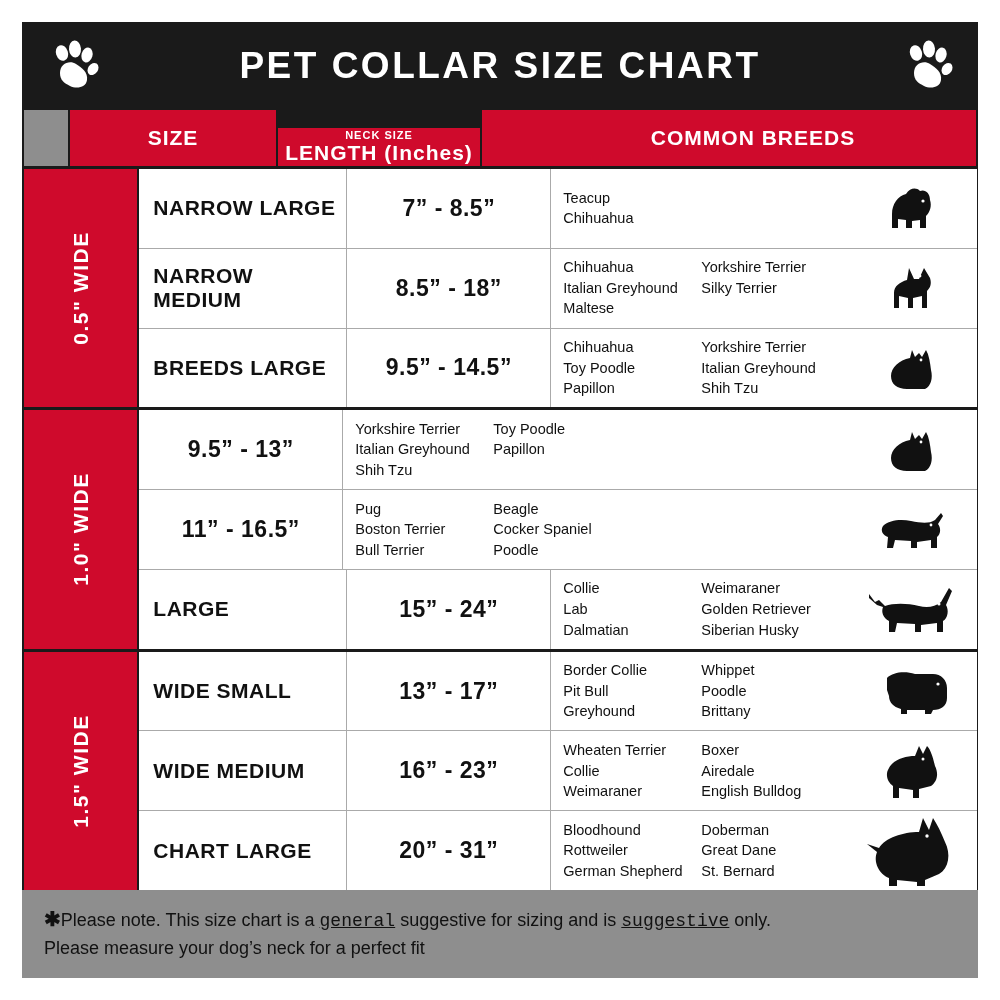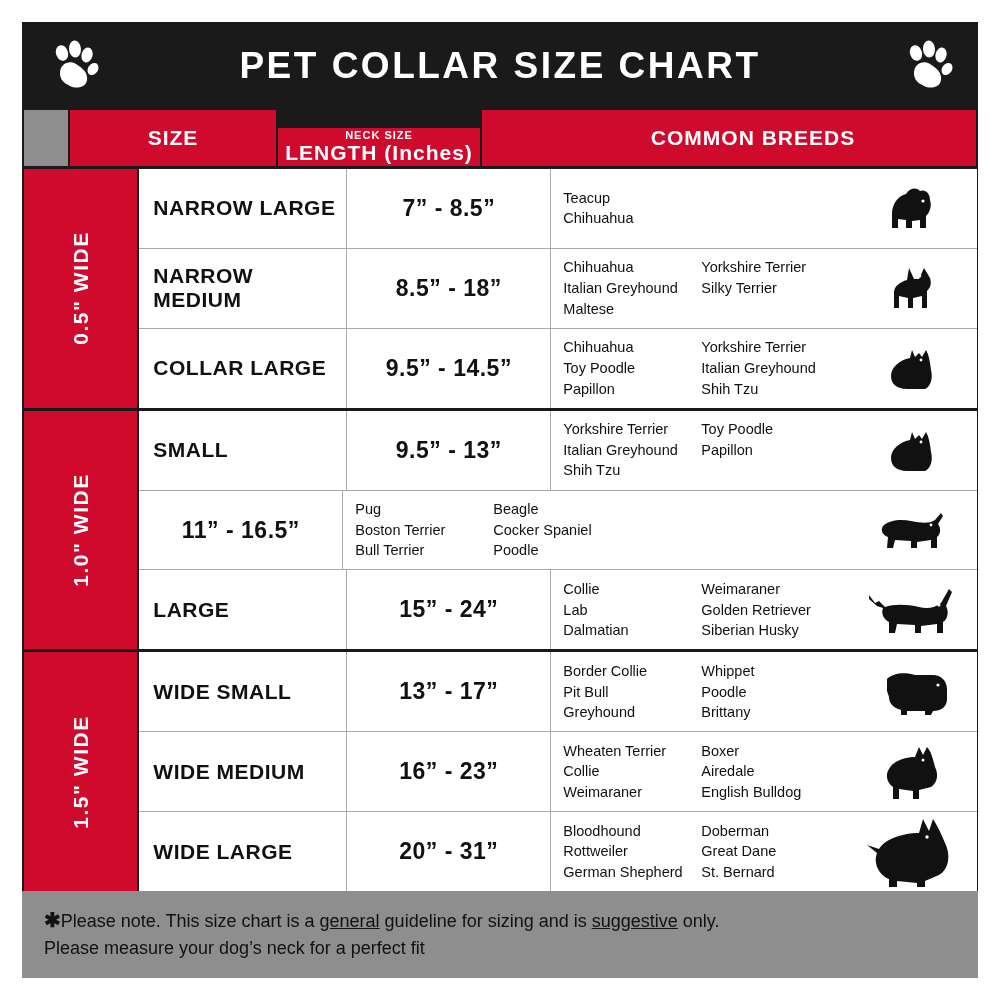--- a/index.html
+++ b/index.html
@@ -199,21 +199,21 @@
 
   
   .note {
     background: #8e8e8e;
     color: #111111;
     padding: 14px 22px 16px 22px;
     font-size: 18px;
     line-height: 1.5;
     box-sizing: border-box;
   }
-  .note .u { text-decoration: underline; }
+  .note .u { text-decoration: underline; font-family: Liberation Mono, monospace; }
   .note .star { font-size: 20px; font-weight: bold; }
 </style>
 </head>
 <body>
 
 <div class="chart">
   <div class="frame">
 
     <div class="header">
       <div class="paw">
@@ -288,21 +288,21 @@
                 <div class="dog">
                   <svg width="66" height="52" viewBox="0 0 66 52" aria-hidden="true">
                     <path d="M46 6 L41 17 L36 17 L31 6 L29 18 C22 20 16 24 16 31 L16 46 L21 46 L21 34 L30 36 L30 46 L35 46 L35 36 L44 34 L44 46 L49 46 L49 29 C52 26 54 22 52 16 Z" fill="#111111"></path>
                     <circle cx="42" cy="14" r="1.4" fill="#ffffff"></circle>
                   </svg>
                 </div>
               </div>
             </div>
 
             <div class="row">
-              <div class="cell cell-size c-size">COLLAR LARGE</div>
+              <div class="cell cell-size c-size">BREEDS LARGE</div>
               <div class="cell cell-len c-len">9.5” - 14.5”</div>
               <div class="cell cell-breed c-breed">
                 <div class="breed-cols">
                   <div class="breed-col" style="white-space:pre-line;">Chihuahua
 Toy Poodle
 Papillon</div>
                   <div class="breed-col second" style="white-space:pre-line;">Yorkshire Terrier
 Italian Greyhound
 Shih Tzu</div>
                 </div>
@@ -318,21 +318,20 @@
           </div>
         </div>
 
         <div class="group">
           <div class="group-label c-wide">
             <span>1.0" WIDE</span>
           </div>
           <div class="group-rows">
 
             <div class="row">
-              <div class="cell cell-size c-size">SMALL</div>
               <div class="cell cell-len c-len">9.5” - 13”</div>
               <div class="cell cell-breed c-breed">
                 <div class="breed-cols">
                   <div class="breed-col" style="white-space:pre-line;">Yorkshire Terrier
 Italian Greyhound
 Shih Tzu</div>
                   <div class="breed-col second" style="white-space:pre-line;">Toy Poodle
 Papillon</div>
                 </div>
                 <div class="dog">
@@ -430,21 +429,21 @@
                 <div class="dog">
                   <svg width="92" height="62" viewBox="0 0 92 62" aria-hidden="true">
                     <path d="M62 6 L58 14 L54 6 L50 16 C40 16 28 20 24 28 C20 34 22 42 28 46 L28 58 L34 58 L34 48 L48 50 L48 58 L54 58 L54 49 L66 46 C72 42 74 34 70 26 C68 18 66 10 62 6 Z" fill="#111111"></path>
                     <circle cx="58" cy="19" r="1.5" fill="#ffffff"></circle>
                   </svg>
                 </div>
               </div>
             </div>
 
             <div class="row">
-              <div class="cell cell-size c-size">WIDE LARGE</div>
+              <div class="cell cell-size c-size">CHART LARGE</div>
               <div class="cell cell-len c-len">20” - 31”</div>
               <div class="cell cell-breed c-breed">
                 <div class="breed-cols">
                   <div class="breed-col" style="white-space:pre-line;">Bloodhound
 Rottweiler
 German Shepherd</div>
                   <div class="breed-col second" style="white-space:pre-line;">Doberman
 Great Dane
 St. Bernard</div>
                 </div>
@@ -458,19 +457,19 @@
             </div>
 
           </div>
         </div>
 
       </div>
     </div>
 
     <div class="note">
       <div>
-        <span class="star">✱</span><span>Please note. This size chart is a </span><span class="u">general</span><span> guideline for sizing and is </span><span class="u">suggestive</span><span> only.</span>
+        <span class="star">✱</span><span>Please note. This size chart is a </span><span class="u">general</span><span> suggestive for sizing and is </span><span class="u">suggestive</span><span> only.</span>
       </div>
       <div>Please measure your dog’s neck for a perfect fit</div>
     </div>
 
   </div>
 </div>
 
 </body></html>

